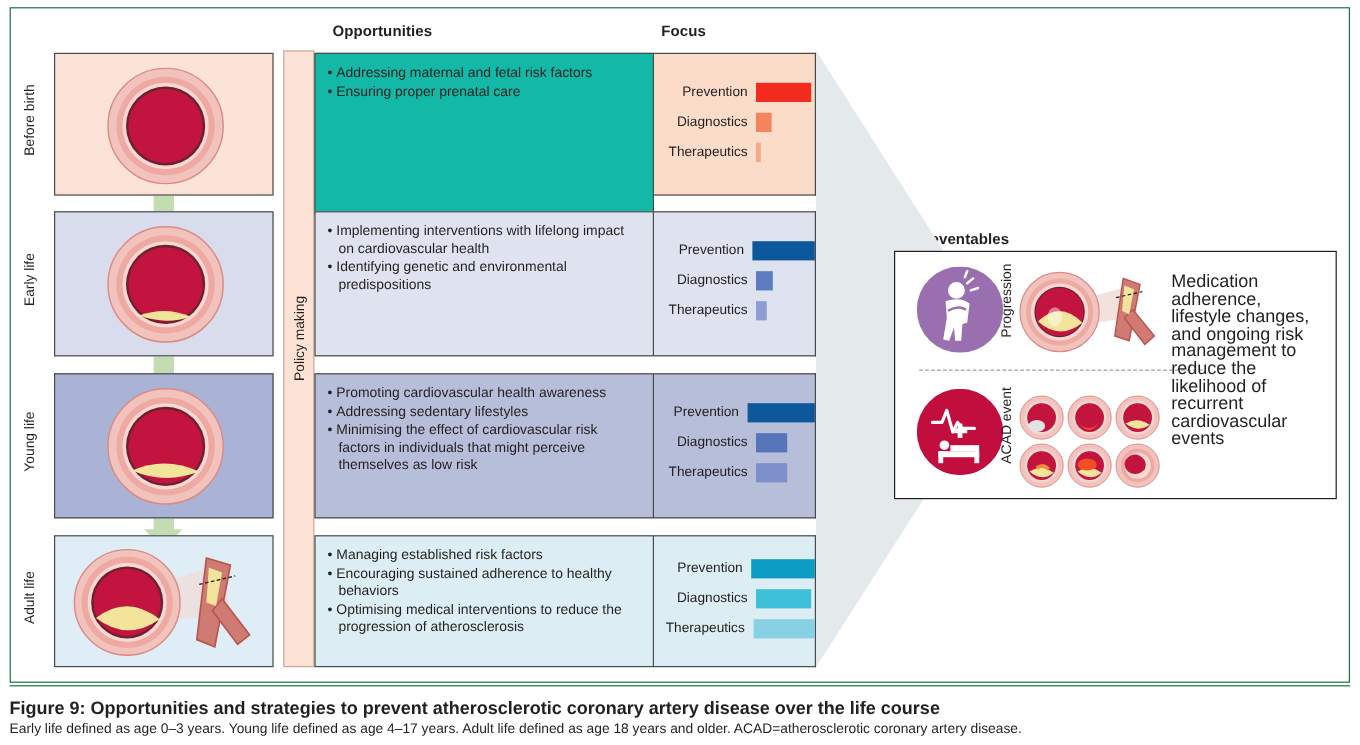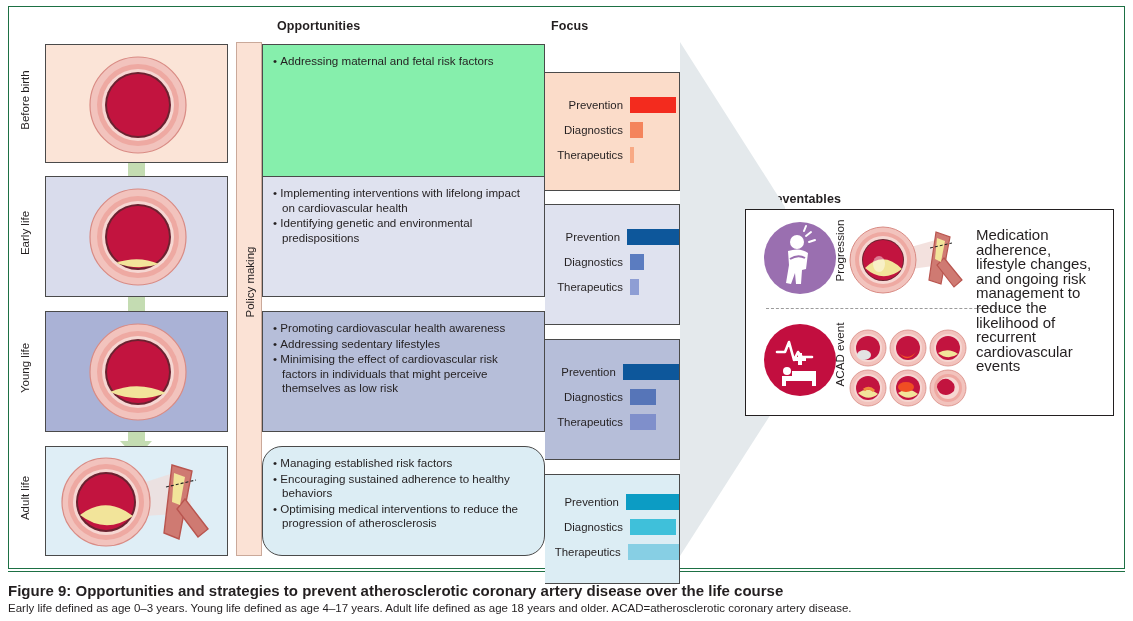--- a/index.html
+++ b/index.html
@@ -66,21 +66,21 @@
   }
 
   
   .row-opp{
     position:absolute;left:262px;width:283px;
     border:1px solid #4a4a4a;box-sizing:border-box;
     padding:9px 10px 6px 10px;
   }
   .row-focus{
     position:absolute;left:545px;width:135px;
-    border:1px solid #4a4a4a;border-left:none;box-sizing:border-box;margin-top:28px;
+    border:1px solid #4a4a4a;border-left:none;box-sizing:border-box;
   }
   ul.opp-list{margin:0;padding:0;list-style:none;}
   ul.opp-list li{
     font-size:11.6px;line-height:14.6px;color:#231f20;
     padding-left:9px;text-indent:-9px;margin-bottom:1px;
   }
   ul.opp-list li:before{content:"\2022\00a0";}
 
   
   .focus-inner{padding:9px 0 6px 0;}
@@ -198,23 +198,24 @@
 
 <div class="stage-label" style="left:-35px;top:94px;">Before birth</div>
 <div class="stage-label" style="left:-35px;top:227px;">Early life</div>
 <div class="stage-label" style="left:-35px;top:362px;">Young life</div>
 <div class="stage-label" style="left:-35px;top:492px;">Adult life</div>
 
 <div id="policy-strip">
   <div id="policy-label">Policy making</div>
 </div>
 
-<div class="row-opp" style="top:44px;height:135px;background:#86efac;">
+<div class="row-opp" style="top:44px;height:135px;background:#14b8a6;">
   <ul class="opp-list">
     <li>Addressing maternal and fetal risk factors</li>
+    <li>Ensuring proper prenatal care</li>
   </ul>
 </div>
 <div class="row-focus" style="top:44px;height:119px;background:#fbdcc9;">
   <div class="focus-inner" style="padding-top:19px;">
     <div class="focus-line">
       <span class="lbl">Prevention</span>
       <span class="bar" style="width:46px;background:#f32b1e;"></span>
     </div>
     <div class="focus-line">
       <span class="lbl">Diagnostics</span>
@@ -267,21 +268,21 @@
       <span class="lbl">Diagnostics</span>
       <span class="bar" style="width:26px;background:#5675b8;"></span>
     </div>
     <div class="focus-line">
       <span class="lbl">Therapeutics</span>
       <span class="bar" style="width:26px;background:#7f8fcb;"></span>
     </div>
   </div>
 </div>
 
-<div class="row-opp" style="top:446px;height:110px;background:#dcedf4;border-radius:20px;">
+<div class="row-opp" style="top:446px;height:110px;background:#dcedf4;">
   <ul class="opp-list">
     <li>Managing established risk factors</li>
     <li>Encouraging sustained adherence to healthy behaviors</li>
     <li>Optimising medical interventions to reduce the progression of atherosclerosis</li>
   </ul>
 </div>
 <div class="row-focus" style="top:446px;height:110px;background:#dcedf4;">
   <div class="focus-inner" style="padding-top:14px;">
     <div class="focus-line">
       <span class="lbl">Prevention</span>

